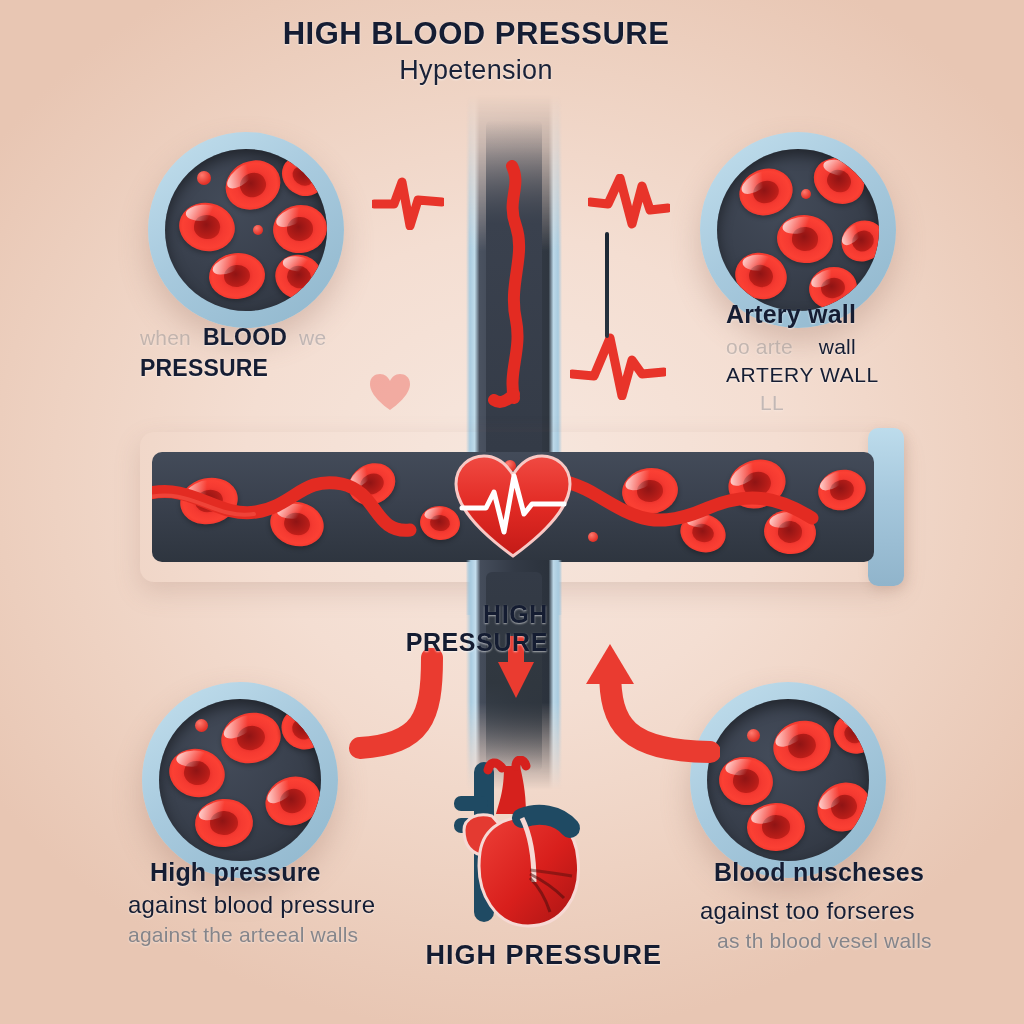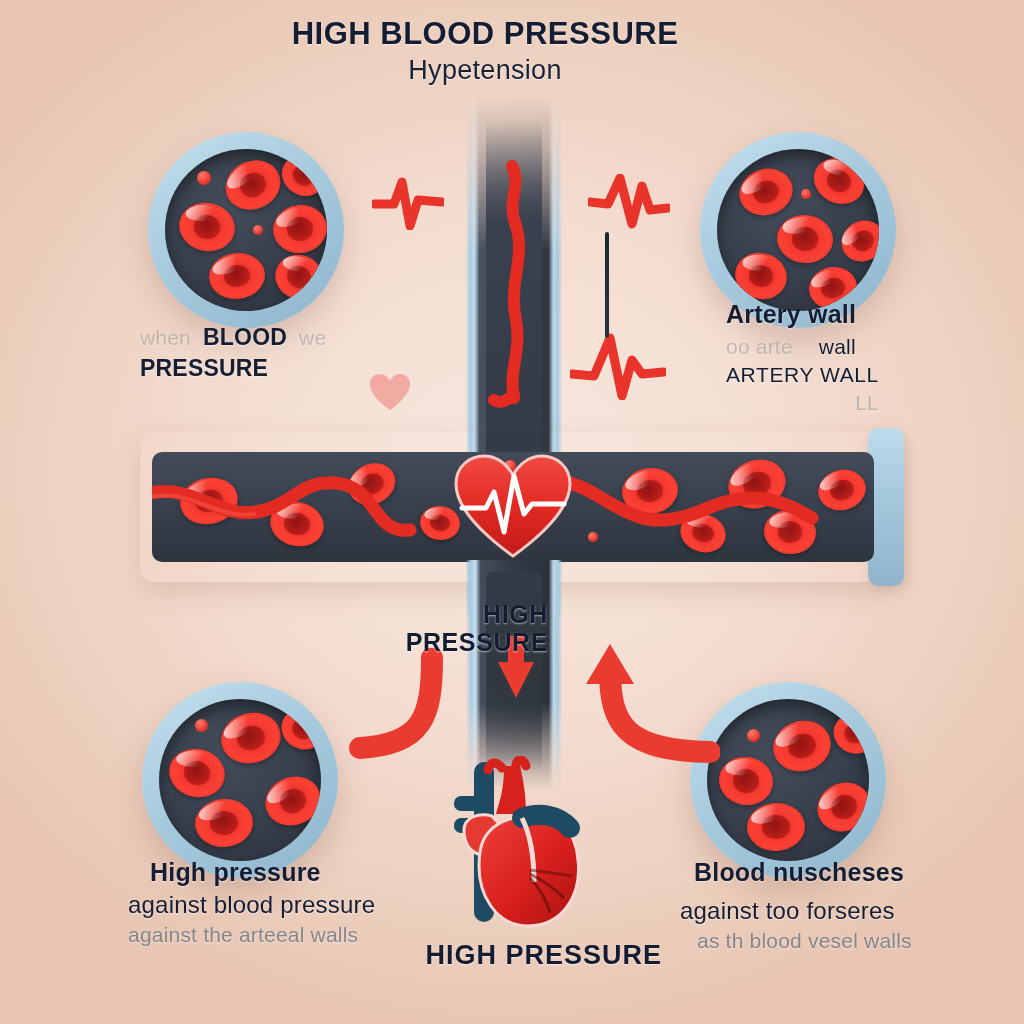--- a/index.html
+++ b/index.html
@@ -7,21 +7,21 @@
     width:1024px;height:1024px;overflow:hidden;
     font-family:"Liberation Sans", sans-serif;
     background:#f0d9cb;
   }
   #stage{
     position:relative;width:1024px;height:1024px;overflow:hidden;
     background:
       radial-gradient(ellipse 62% 55% at 50% 46%, #f7e7de 0%, #f4ded2 42%, #eed2c2 72%, #e8c6b3 100%);
   }
   
-  .title-wrap{position:absolute;left:9px;top:16px;width:952px;text-align:center;}
+  .title-wrap{position:absolute;left:0;top:16px;width:952px;text-align:center;}
   .title{
     font-size:31px;font-weight:bold;letter-spacing:.5px;color:#151d33;
     text-shadow:0 1px 2px rgba(255,255,255,.65);
   }
   .subtitle{
     margin-top:3px;font-size:27px;color:#1a2238;letter-spacing:.3px;
     text-shadow:0 1px 2px rgba(255,255,255,.6);
   }
   
   .vessel{position:absolute;}
@@ -270,35 +270,35 @@
     <div class="l2" style="margin-top:4px;">PRESSURE</div>
   </div>
 
   <div class="lbl" style="left:726px;top:300px;">
     <div class="l1">Artery wall</div>
     <div style="margin-top:6px;display:flex;align-items:baseline;gap:26px;">
       <span class="l3 ghost">oo arte</span>
       <span class="l3">wall</span>
     </div>
     <div class="l3" style="margin-top:4px;letter-spacing:.6px;">ARTERY WALL</div>
-    <div class="l3 ghost2" style="margin-top:4px;margin-left:34px;text-align:right;">LL</div>
+    <div class="l3 ghost2" style="margin-top:4px;margin-left:34px;">LL</div>
   </div>
 
   <div class="center-lbl" style="left:328px;top:600px;width:220px;">
     <div>HIGH</div>
     <div>PRESSURE</div>
   </div>
 
   <div class="lbl" style="left:128px;top:858px;">
     <div class="l1" style="margin-left:22px;">High pressure</div>
     <div class="l2" style="margin-top:4px;font-weight:normal;font-size:24px;">against blood pressure</div>
     <div class="l3 ghost" style="margin-top:4px;color:#6d7580;opacity:.8;">against the arteeal walls</div>
   </div>
 
-  <div class="lbl" style="left:680px;top:858px;">
+  <div class="lbl" style="left:700px;top:858px;">
     <div class="l1" style="margin-left:14px;">Blood nuscheses</div>
     <div class="l2" style="margin-top:10px;font-weight:normal;font-size:24px;">against too forseres</div>
     <div class="l3 ghost" style="margin-top:4px;color:#6d7580;opacity:.8;margin-left:17px;">as th blood vesel walls</div>
   </div>
 
   <div class="center-lbl" style="left:362px;top:940px;width:300px;font-size:27px;letter-spacing:1px;">HIGH PRESSURE</div>
 
 </div>
 
 </body></html>

